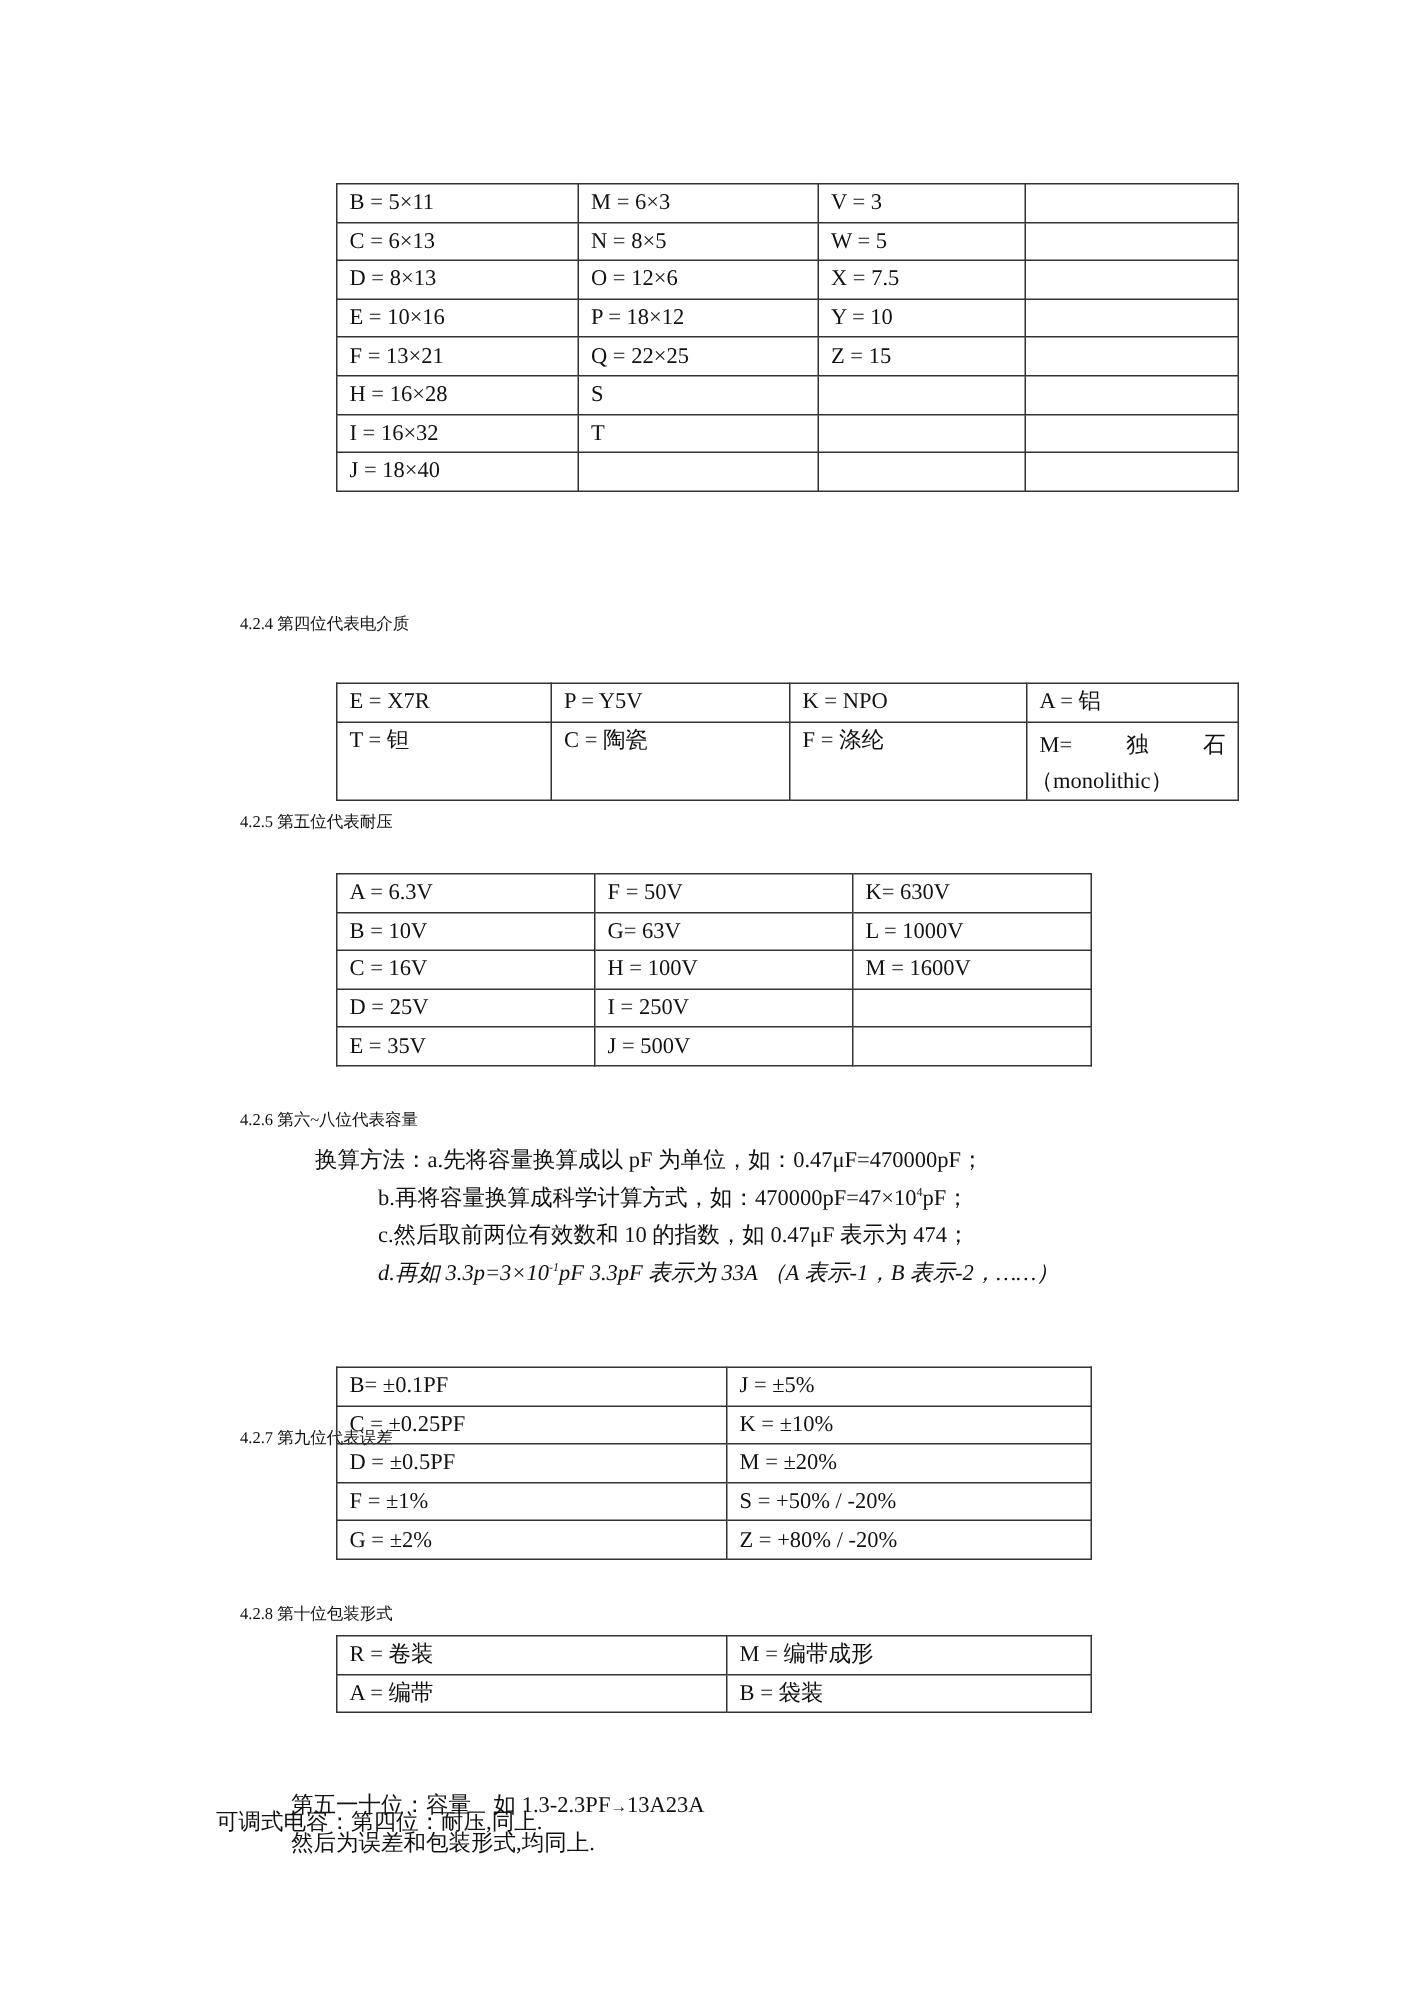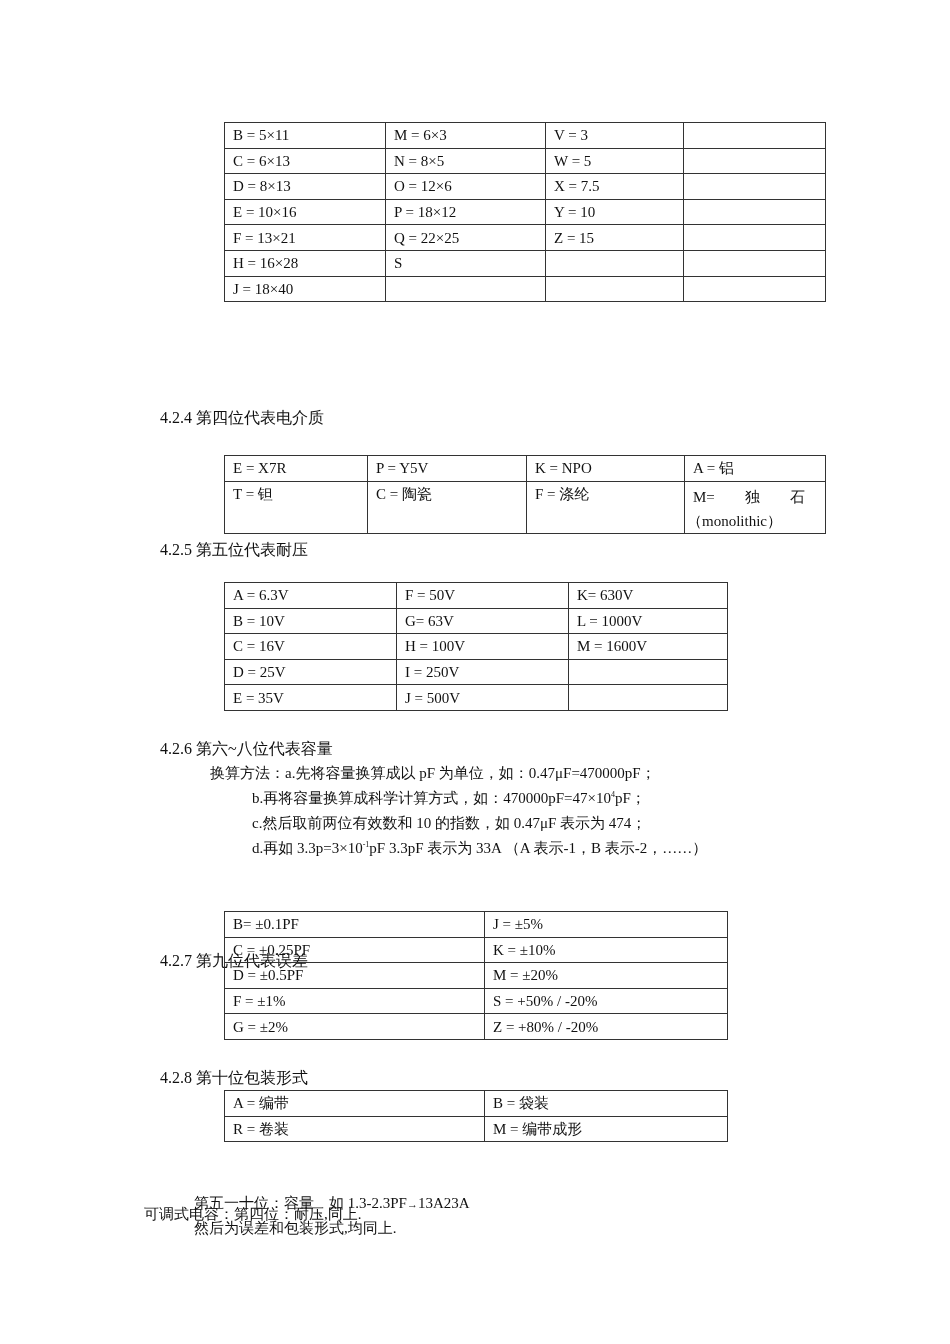--- a/index.html
+++ b/index.html
@@ -12,24 +12,24 @@
     table { border-collapse: collapse; position: absolute; table-layout: fixed; border-radius: 30px; }
     td {
       border: 1.3px solid #333;
       padding: 0 0 0 8px;
       height: 24.6px;
       vertical-align: middle;
       white-space: nowrap;
       font-size: 15px;
       line-height: 18px;
     }
-    .heading { font-size: 16px; white-space: nowrap; }
+    .heading { font-size: 11px; white-space: nowrap; }
     .line { font-size: 15px; white-space: nowrap; }
     sup { font-size: 8px; vertical-align: 6px; line-height: 0; }
-    .mcell { white-space: normal; padding-right: 20px; vertical-align: top; padding-top: 3px; }
+    .mcell { white-space: normal; padding-right: 8px; vertical-align: top; padding-top: 3px; }
     .justify { display: flex; justify-content: space-between; }
     .arrow { font-size: 11px; }
   </style>
 </head>
 <body>
 
 <table style="left:224px; top:122px; width:601px;">
   <colgroup>
       <col style="width:161px">
       <col style="width:160px">
@@ -63,20 +63,26 @@
     </tr>
     <tr>
       <td>F = 13×21</td>
       <td>Q = 22×25</td>
       <td>Z = 15</td>
       <td></td>
     </tr>
     <tr>
       <td>H = 16×28</td>
       <td>S</td>
+      <td></td>
+      <td></td>
+    </tr>
+    <tr>
+      <td>I = 16×32</td>
+      <td>T</td>
       <td></td>
       <td></td>
     </tr>
     <tr>
       <td>J = 18×40</td>
       <td></td>
       <td></td>
       <td></td>
     </tr>
   </tbody>
@@ -148,21 +154,21 @@
     </tr>
   </tbody>
 </table>
 
 <div class="abs heading" style="left:160px; top:739px;">4.2.6 第六~八位代表容量</div>
 <div class="abs line" style="left:210px; top:764px;">换算方法：a.先将容量换算成以 pF 为单位，如：0.47μF=470000pF；</div>
 <div class="abs line" style="left:252px; top:789px;">
   <span>b.再将容量换算成科学计算方式，如：470000pF=47×10</span><sup>4</sup><span>pF；</span>
 </div>
 <div class="abs line" style="left:252px; top:814px;">c.然后取前两位有效数和 10 的指数，如 0.47μF 表示为 474；</div>
-<div class="abs line" style="left:252px; top:839px;">
+<div class="abs line" style="left:252px; top:839px;font-style:italic;">
   <span>d.再如 3.3p=3×10</span><sup>-1</sup><span>pF  3.3pF 表示为 33A （A 表示-1，B 表示-2，……）</span>
 </div>
 
 <div class="abs heading" style="left:160px; top:919px;margin-top:32px;">4.2.7 第九位代表误差</div>
 <table style="left:224px; top:911px; width:503px;">
   <colgroup>
       <col style="width:260px">
       <col style="width:243px">
     </colgroup>
   <tbody>
@@ -190,26 +196,26 @@
 </table>
 
 <div class="abs heading" style="left:160px; top:1068px;">4.2.8 第十位包装形式</div>
 <table style="left:224px; top:1090px; width:503px;">
   <colgroup>
       <col style="width:260px">
       <col style="width:243px">
     </colgroup>
   <tbody>
     <tr>
+      <td>R = 卷装</td>
+      <td>M = 编带成形</td>
+    </tr>
+    <tr>
       <td>A = 编带</td>
       <td>B = 袋装</td>
-    </tr>
-    <tr>
-      <td>R = 卷装</td>
-      <td>M = 编带成形</td>
     </tr>
   </tbody>
 </table>
 
 <div class="abs line" style="left:144px; top:1169px;margin-top:36px;">可调式电容：第四位：耐压,同上.</div>
 <div class="abs line" style="left:194px; top:1194px;text-align:center;">
   <span>第五一十位：容量　如  1.3-2.3PF</span><span class="arrow">→</span><span>13A23A</span>
 </div>
 <div class="abs line" style="left:194px; top:1219px;">然后为误差和包装形式,均同上.</div>
 

